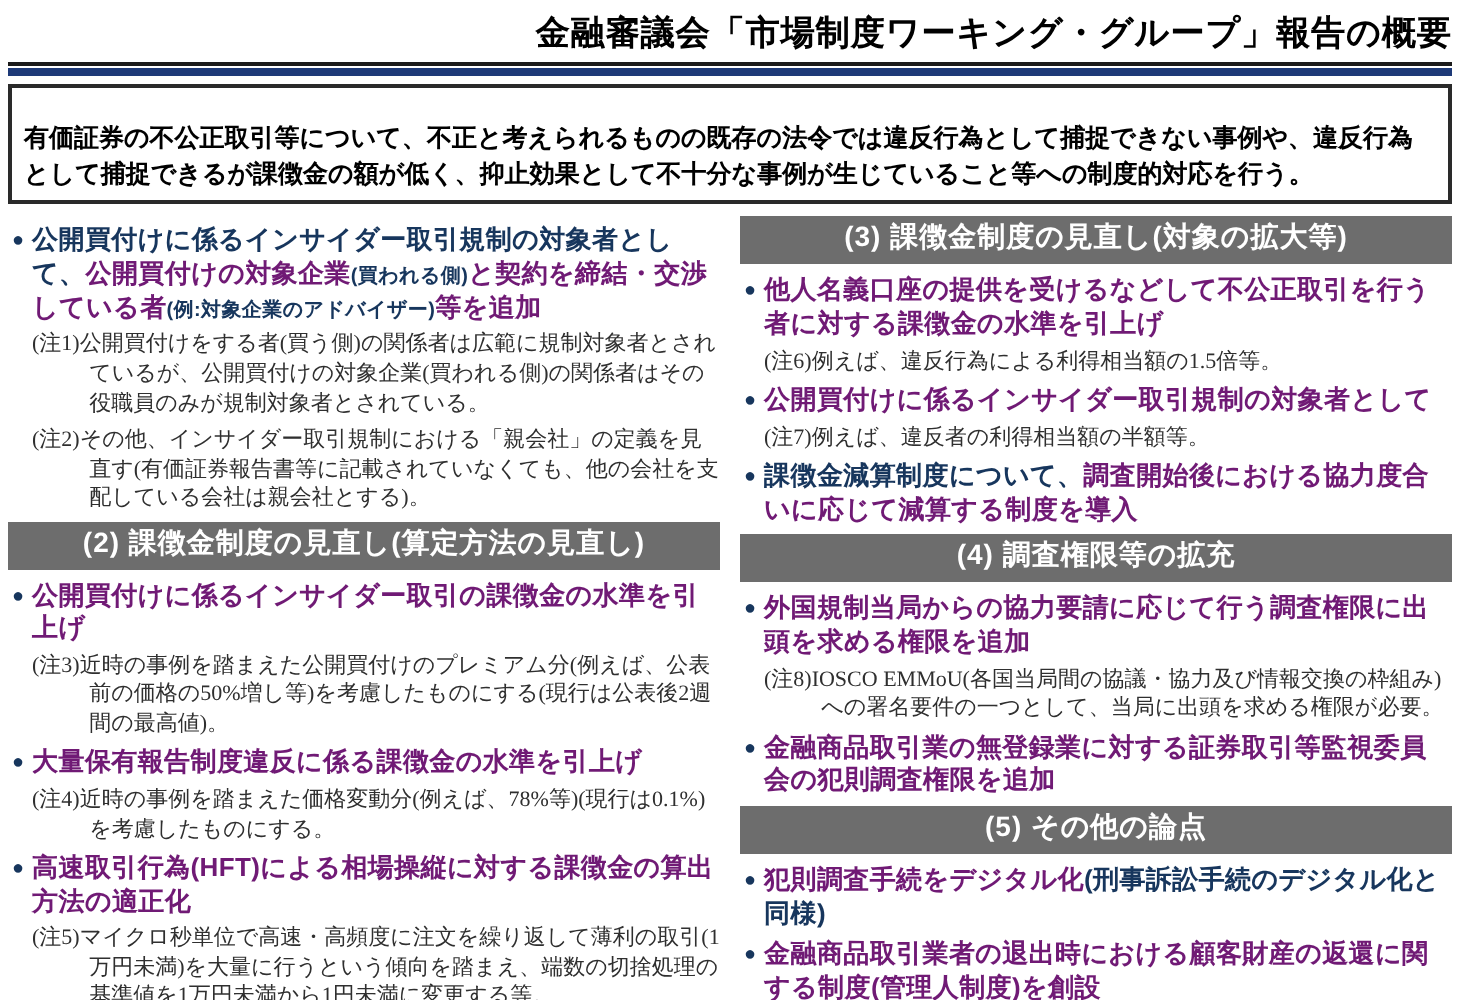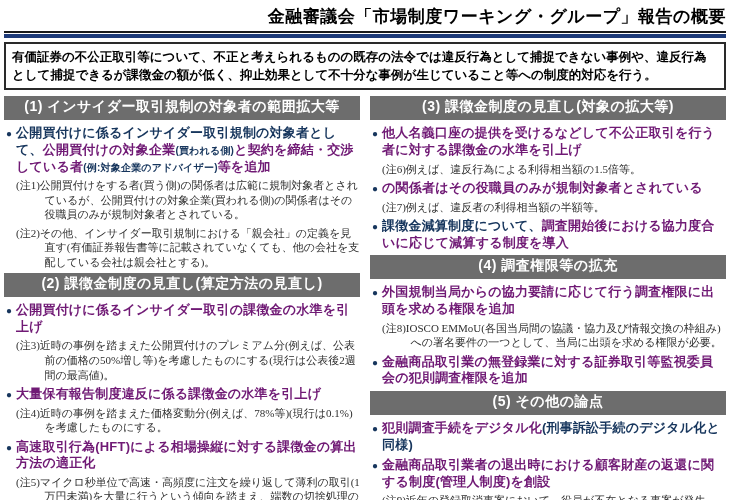--- a/index.html
+++ b/index.html
@@ -13,21 +13,21 @@
 
   .title {
     text-align:right; font-size:17px; font-weight:bold;
     letter-spacing:0.5px; color:#000; padding-top:1px;
   }
   .title-rule { margin-top:3px; border-top:2px solid #1b1b1b; }
   .title-rule-bar { height:4px; background:#1e3a78; margin-top:1px; }
 
   .intro {
     border:2px solid #2a2a2a; margin-top:4px;
-    padding:4px 6px 4px; font-size:12.5px; font-weight:bold;
+    padding:16px 6px 4px; font-size:12.5px; font-weight:bold;
     line-height:1.45; color:#000;
   }
 
   .cols { display:flex; gap:10px; margin-top:6px; }
   .col { flex:1; min-width:0; }
 
   .sec-header {
     background:#6d6d6d; color:#ffffff; font-weight:bold;
     font-size:14px; text-align:center; padding:2px 0 4px;
     margin:4px 0 5px; letter-spacing:0.5px;
@@ -56,21 +56,20 @@
   <div class="title-rule">
     <div class="title-rule-bar"></div>
   </div>
 
   <div class="intro">有価証券の不公正取引等について、不正と考えられるものの既存の法令では違反行為として捕捉できない事例や、違反行為として捕捉できるが課徴金の額が低く、抑止効果として不十分な事例が生じていること等への制度的対応を行う。</div>
 
   <div class="cols">
 
     <div class="col">
 
-      <div class="sec-header">(1) インサイダー取引規制の対象者の範囲拡大等</div>
 
       <div class="bullet">
         <span class="dot">●</span>
         <span class="txt">
           <span class="t-dark">公開買付けに係るインサイダー取引規制の対象者として、</span><span class="t-blue">公開買付けの対象企業</span><span class="t-paren">(買われる側)</span><span class="t-blue">と契約を締結・交渉している者</span><span class="t-paren">(例:対象企業のアドバイザー)</span><span class="t-blue">等を追加</span>
         </span>
       </div>
       <div class="note">(注1)公開買付けをする者(買う側)の関係者は広範に規制対象者とされているが、公開買付けの対象企業(買われる側)の関係者はその役職員のみが規制対象者とされている。</div>
       <div class="note">(注2)その他、インサイダー取引規制における「親会社」の定義を見直す(有価証券報告書等に記載されていなくても、他の会社を支配している会社は親会社とする)。</div>
 
@@ -101,21 +100,21 @@
       <div class="sec-header">(3) 課徴金制度の見直し(対象の拡大等)</div>
 
       <div class="bullet">
         <span class="dot">●</span>
         <span class="txt t-blue">他人名義口座の提供を受けるなどして不公正取引を行う者に対する課徴金の水準を引上げ</span>
       </div>
       <div class="note">(注6)例えば、違反行為による利得相当額の1.5倍等。</div>
 
       <div class="bullet">
         <span class="dot">●</span>
-        <span class="txt t-blue">の関係者はその役職員のみが規制対象者とされている</span>
+        <span class="txt t-blue">公開買付けに係るインサイダー取引規制の対象者として</span>
       </div>
       <div class="note">(注7)例えば、違反者の利得相当額の半額等。</div>
 
       <div class="bullet">
         <span class="dot">●</span>
         <span class="txt">
           <span class="t-dark">課徴金減算制度について、</span><span class="t-blue">調査開始後における協力度合いに応じて減算する制度を導入</span>
         </span>
       </div>
 

